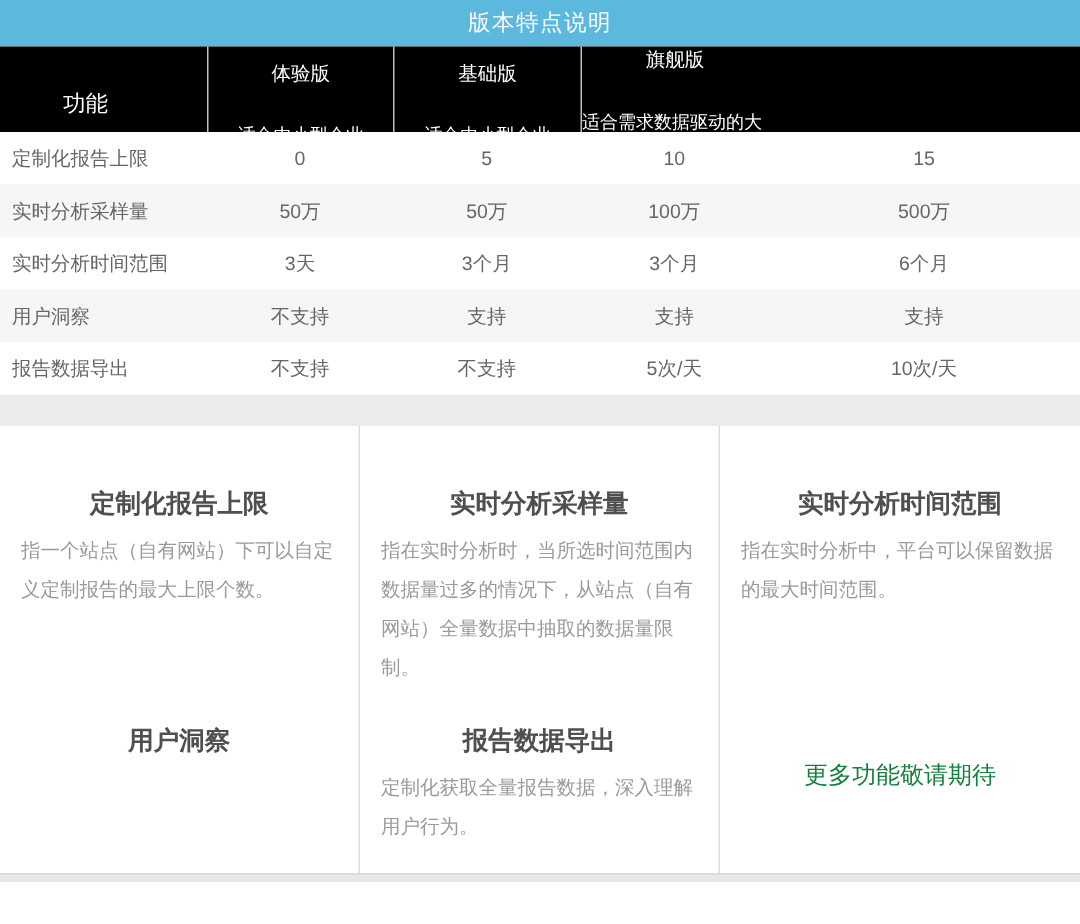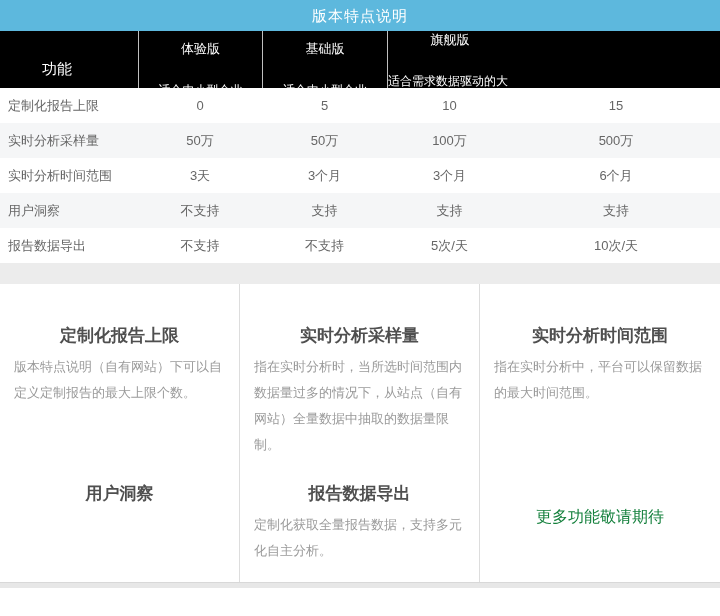--- a/index.html
+++ b/index.html
@@ -166,36 +166,36 @@
     <div class="value-cell">5次/天</div>
     <div class="value-cell">10次/天</div>
   </div>
 
   <div class="section-gap"></div>
 
 
   <div class="cards-grid">
     <div class="card-cell row1 v-line">
       <span class="card-title">定制化报告上限</span>
-      <p class="card-desc">版本特点说明（自有网站）下可以自定义定制报告的最大上限个数。</p>
+      <p class="card-desc">指一个站点（自有网站）下可以自定义定制报告的最大上限个数。</p>
     </div>
     <div class="card-cell row1 v-line">
       <span class="card-title">实时分析采样量</span>
       <p class="card-desc">指在实时分析时，当所选时间范围内数据量过多的情况下，从站点（自有网站）全量数据中抽取的数据量限制。</p>
     </div>
     <div class="card-cell row1">
       <span class="card-title">实时分析时间范围</span>
       <p class="card-desc">指在实时分析中，平台可以保留数据的最大时间范围。</p>
     </div>
     <div class="card-cell row2 v-line">
       <span class="card-title">用户洞察</span>
     </div>
     <div class="card-cell row2 v-line">
       <span class="card-title">报告数据导出</span>
-      <p class="card-desc">定制化获取全量报告数据，支持多元化自主分析。</p>
+      <p class="card-desc">定制化获取全量报告数据，深入理解用户行为。</p>
     </div>
     <div class="card-cell row2 more-cell">
       <span>更多功能敬请期待</span>
     </div>
   </div>
 
   <div class="bottom-strip"></div>
 
 </div>
 

